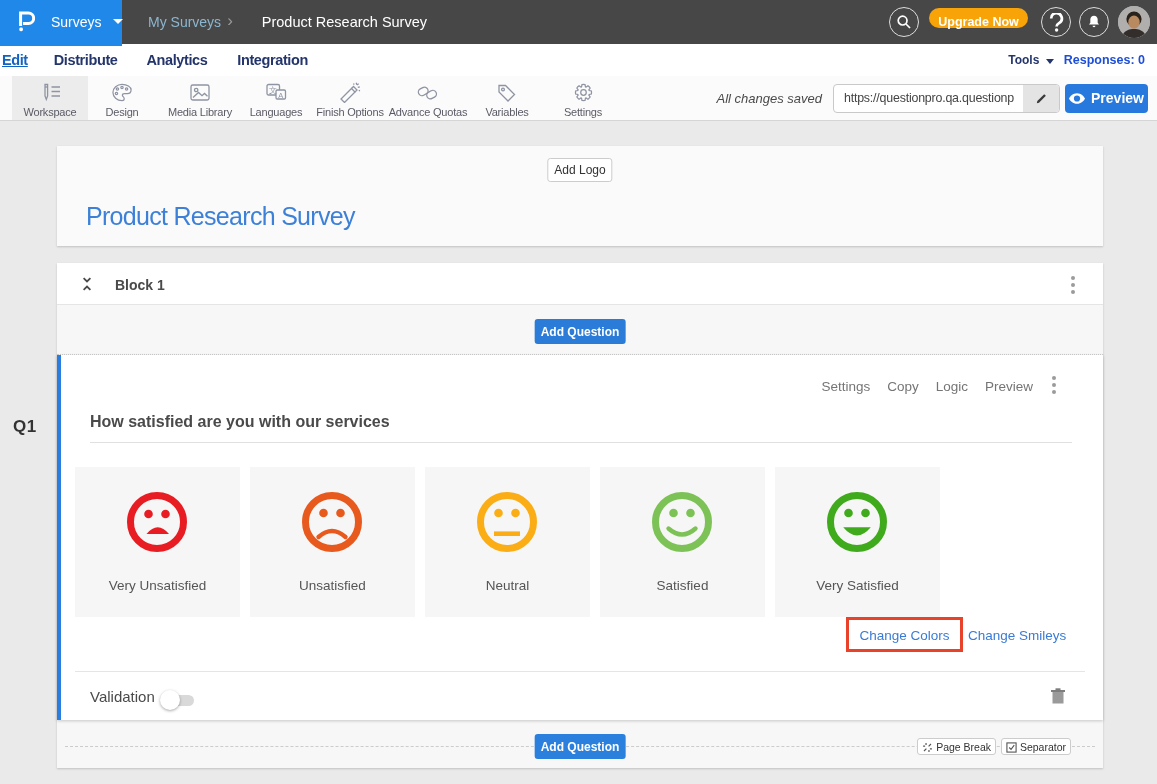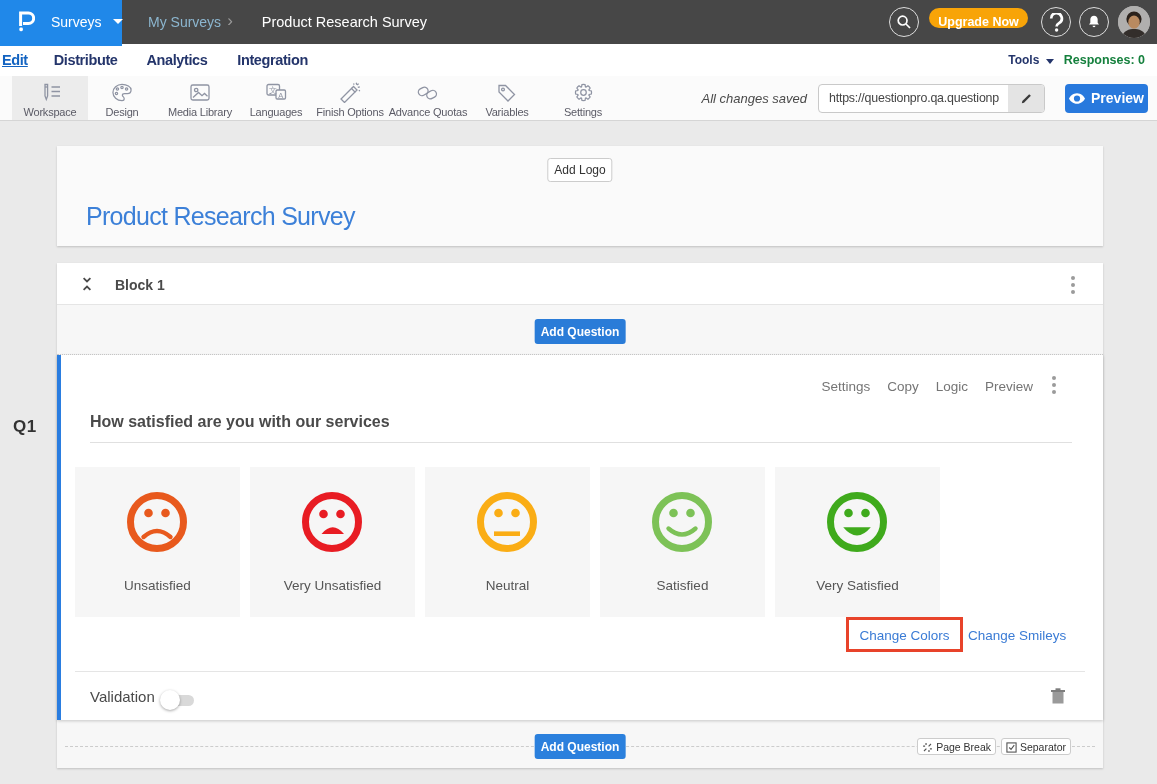--- a/index.html
+++ b/index.html
@@ -20,30 +20,30 @@
 .circle-btn { position:absolute; width:30px; height:30px; top:7px; border:1px solid #ddd; border-radius:50%; display:flex; align-items:center; justify-content:center; color:#fff; }
 .upgrade { position:absolute; left:929px; top:8px; width:99px; height:20px; line-height:28px; text-align:center; background:#f8a408; color:#fff; font-weight:bold; font-size:12.5px; border-radius:14px; }
 .avatar { position:absolute; left:1118px; top:6px; width:32px; height:32px; border-radius:50%; overflow:hidden; background:#a9a9a9; }
 
 
 .navrow { height:32px; background:#fff; display:flex; align-items:center; position:relative; }
 .tab { font-size:14.5px; font-weight:bold; color:#24356b; letter-spacing:-0.4px; }
 .nav-right { position:absolute; right:12px; display:flex; align-items:center; }
 .tools { color:#24356b; font-size:12px; font-weight:bold; }
 .tools .caret { border-top-color:#24356b; border-left-width:4.5px; border-right-width:4.5px; margin-left:3px; }
-.responses { color:#15803d; font-size:12.5px; font-weight:bold; margin-left:10px; }
+.responses { color:#1d4ed8; font-size:12.5px; font-weight:bold; margin-left:10px; }
 
 
 .toolbar { height:45px; background:#fbfbfb; border-bottom:1px solid #d5d5d5; position:relative; }
 .tool { position:absolute; top:0; height:44px; display:flex; flex-direction:column; align-items:center; justify-content:center; padding-top:4px; }
 .tool .lbl { font-size:11px; letter-spacing:-0.2px; color:#5b5b66; margin-top:3px; white-space:nowrap; }
 .tool.active { background:#ececec; }
 .toolbar-right { position:absolute; right:9px; top:0; height:44px; display:flex; align-items:center; }
 .saved { font-style:italic; color:#4a4a4a; font-size:13px; margin-right:11px; }
-.urlbox { width:227px; height:29px; background:#fff; border:1px solid #c9c9c9; border-radius:4px; display:flex; align-items:center; padding-left:10px; margin-right:20px; position:relative; overflow:hidden; }
+.urlbox { width:227px; height:29px; background:#fff; border:1px solid #c9c9c9; border-radius:4px; display:flex; align-items:center; padding-left:10px; margin-right:5px; position:relative; overflow:hidden; }
 .urlbox .url { font-size:12.4px; color:#444; white-space:nowrap; overflow:hidden; width:181px; letter-spacing:-0.2px; }
 .urlbox .pen { position:absolute; right:0; top:0; width:36px; height:27px; background:#e4e4e4; display:flex; align-items:center; justify-content:center; }
 .preview-btn { background:#2879dd; color:#fff; font-size:14px; font-weight:bold; width:83px; height:29px; border-radius:4px; display:flex; align-items:center; justify-content:center; }
 .preview-btn svg { margin-right:6px; }
 
 
 .content { position:relative; padding-top:25px; }
 .card { background:#fafafa; width:1046px; margin-left:57px; box-shadow:0 1px 2px rgba(0,0,0,0.18); }
 .card1 { height:100px; position:relative; }
 .addlogo { position:absolute; left:50%; transform:translateX(-50%); top:12px; background:#fff; border:1px solid #ccc; border-radius:3px; font-size:12px; color:#333; padding:4px 6px; }
@@ -258,35 +258,35 @@
         <div class="kebab2">
             <i></i>
             <i></i>
             <i></i>
           </div>
       </div>
       <div class="qtext">How satisfied are you with our services</div>
       <div class="smilies">
         <div class="sm-box">
           <svg width="60" height="60" viewBox="0 0 60 60">
+            <circle cx="30" cy="30" r="26.5" fill="none" stroke="#e81c23" stroke-width="7"></circle>
+            <circle cx="21.5" cy="22" r="4.3" fill="#e81c23"></circle>
+              <circle cx="38.5" cy="22" r="4.3" fill="#e81c23"></circle>
+            <path d="M19.5 42 Q30.7 28.6 42 42 Z" fill="#e81c23"></path>
+          </svg>
+          <div class="lbl">Very Unsatisfied</div>
+        </div>
+        <div class="sm-box">
+          <svg width="60" height="60" viewBox="0 0 60 60">
             <circle cx="30" cy="30" r="26.5" fill="none" stroke="#e8591d" stroke-width="7"></circle>
             <circle cx="21.5" cy="21" r="4.3" fill="#e8591d"></circle>
               <circle cx="38.5" cy="21" r="4.3" fill="#e8591d"></circle>
             <path d="M16.5 45 Q30 33 43.5 45" fill="none" stroke="#e8591d" stroke-width="4.4" stroke-linecap="round"></path>
           </svg>
           <div class="lbl">Unsatisfied</div>
-        </div>
-        <div class="sm-box">
-          <svg width="60" height="60" viewBox="0 0 60 60">
-            <circle cx="30" cy="30" r="26.5" fill="none" stroke="#e81c23" stroke-width="7"></circle>
-            <circle cx="21.5" cy="22" r="4.3" fill="#e81c23"></circle>
-              <circle cx="38.5" cy="22" r="4.3" fill="#e81c23"></circle>
-            <path d="M19.5 42 Q30.7 28.6 42 42 Z" fill="#e81c23"></path>
-          </svg>
-          <div class="lbl">Very Unsatisfied</div>
         </div>
         <div class="sm-box">
           <svg width="60" height="60" viewBox="0 0 60 60">
             <circle cx="30" cy="30" r="26.5" fill="none" stroke="#faad15" stroke-width="7"></circle>
             <circle cx="21.5" cy="21" r="4.3" fill="#faad15"></circle>
               <circle cx="38.5" cy="21" r="4.3" fill="#faad15"></circle>
             <rect x="17" y="39.4" width="26" height="4.6" fill="#faad15"></rect>
           </svg>
           <div class="lbl">Neutral</div>
         </div>

